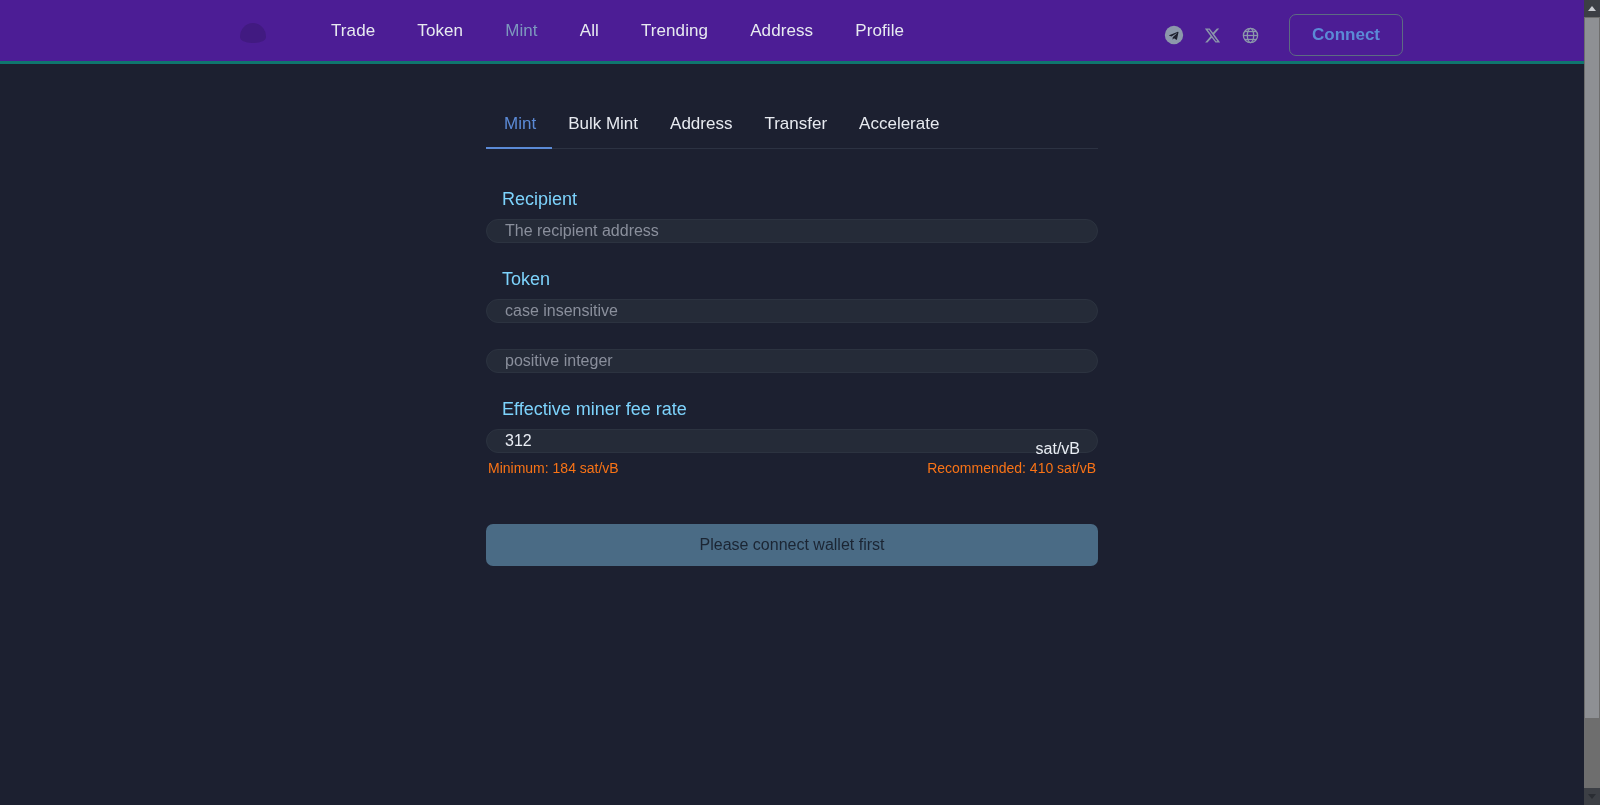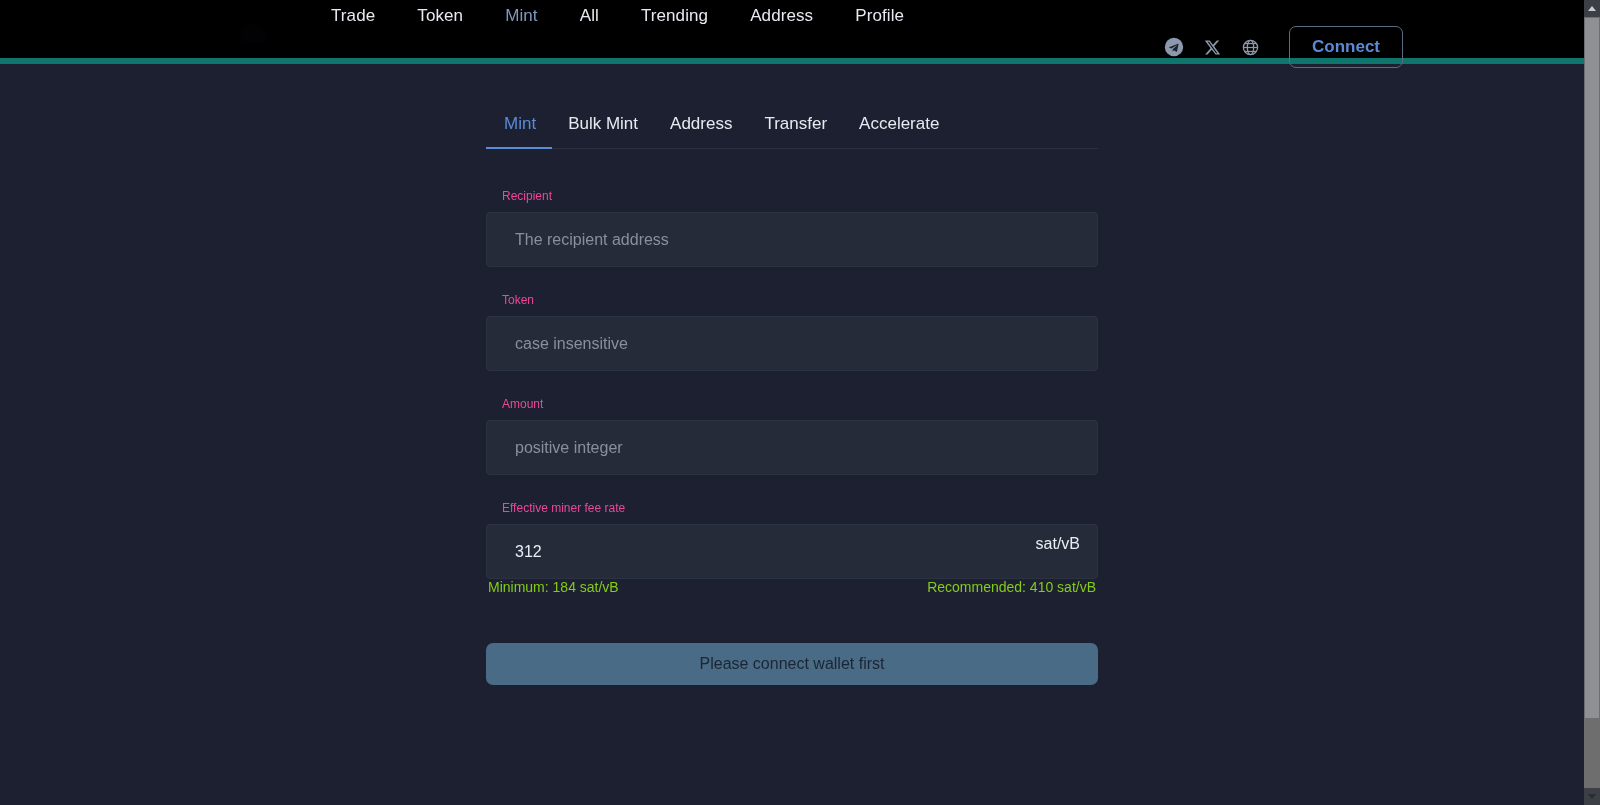--- a/index.html
+++ b/index.html
@@ -18,24 +18,24 @@
   .page {
     position:relative;
     width:1584px; height:805px;
     background:#1c2030;
     overflow:hidden;
   }
 
   
   .header {
     height:64px;
-    background:#000000;
-    border-bottom:6px solid #0f766e;
-    display:flex;
-    align-items:flex-start;
+    background:#4c1d95;
+    border-bottom:3px solid #0f766e;
+    display:flex;
+    align-items:center;
     position:relative;
   }
   .logo {
     position:absolute;
     left:172px; top:18px;
     width:96px; height:30px;
     display:flex; align-items:center;
     opacity:.16;
   }
   .logo-mark {
@@ -55,21 +55,21 @@
     font-size:17px;
     padding:6px 21px;
     cursor:pointer;
     white-space:nowrap;
     letter-spacing:.1px;
   }
   .nav-item.active { color:#7d98be; }
 
   .header-right {
     position:absolute;
-    right:181px; top:15px; height:64px;
+    right:181px; top:3px; height:64px;
     display:flex; align-items:center; gap:0px;
   }
   .icon-btn {
     width:38px; height:38px;
     display:flex; align-items:center; justify-content:center;
     cursor:pointer;
     color:#8c98ab;
   }
   .connect-btn {
     margin-left:20px;
@@ -116,56 +116,57 @@
     content:"";
     position:absolute;
     left:0; right:0; bottom:-1px;
     height:2px;
     background:#5b8ad6;
   }
 
   .field { margin-bottom:4px; }
   .field-label {
     display:block;
-    font-size:12px;
-    color:#ec4899;
+    font-size:18px;
+    color:#7dd3fc;
     margin:0 0 9px 16px;
   }
   .input {
     width:100%;
-    height:55px;
+    height:24px;
     background:#252b38;
     border:1px solid #2c3340;
-    border-radius:4px;
+    border-radius:18px;
     color:#e9edf4;
     font-size:16px;
     font-family:"Liberation Sans", sans-serif;
-    padding:0 28px;
+    padding:0 18px;
     outline:none;
     display:block;
   }
   .input::placeholder { color:#8a8f9c; }
   .field-gap { height:22px; }
 
   .input-suffix-wrap { position:relative; }
   .input-suffix {
     position:absolute;
     right:18px; top:0;
     height:40px;
     display:flex; align-items:center;
     font-size:16px;
     color:#e9edf4;
     pointer-events:none;
   }
   .hint-row {
     display:flex;
     justify-content:space-between;
+    margin-top:7px;
     padding:0 2px;
     font-size:14px;
-    color:#84cc16;
+    color:#f97316;
   }
 
   .submit-btn {
     margin-top:48px;
     width:100%;
     height:42px;
     background:#4a6b85;
     border:none;
     border-radius:7px;
     color:#1b2533;
@@ -279,21 +280,20 @@
         </div>
         <div class="field-gap"></div>
 
         <div class="field">
           <label class="field-label">Token</label>
           <input class="input" type="text" placeholder="case insensitive" style="">
         </div>
         <div class="field-gap"></div>
 
         <div class="field">
-          <label class="field-label">Amount</label>
           <input class="input" type="text" placeholder="positive integer" style="">
         </div>
         <div class="field-gap"></div>
 
         <div class="field">
           <label class="field-label">Effective miner fee rate</label>
           <div class="input-suffix-wrap">
             <input class="input" type="text" value="312" style="">
             <span class="input-suffix">sat/vB</span>
           </div>

